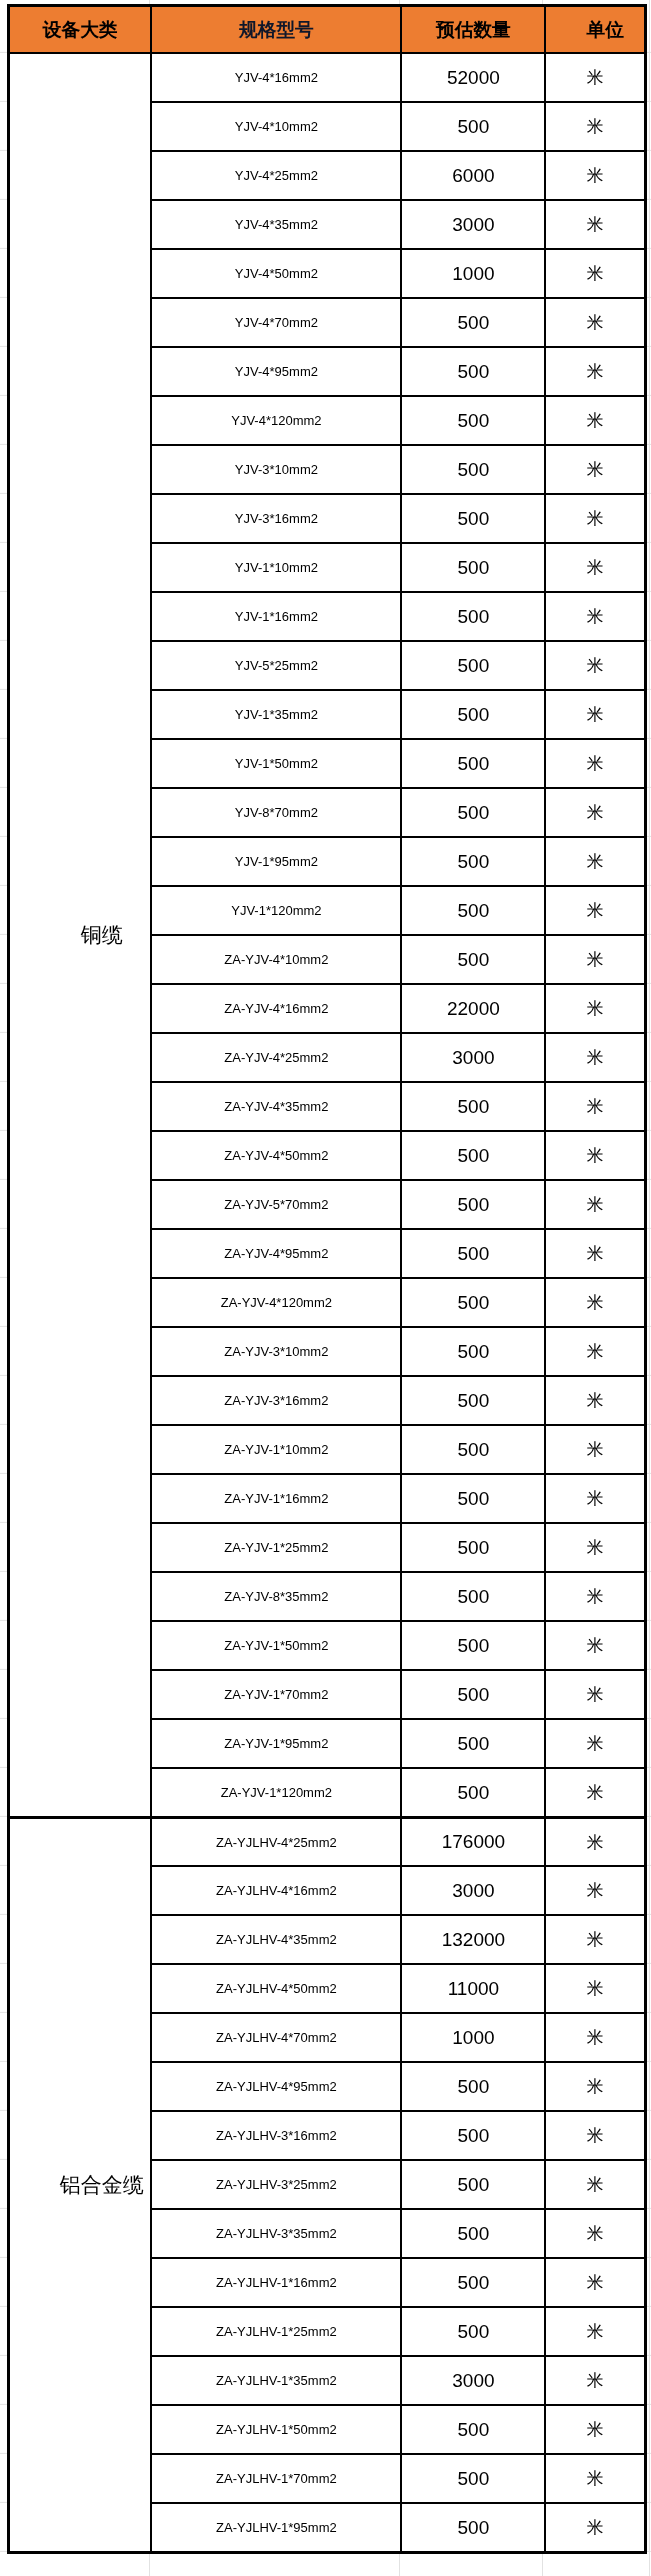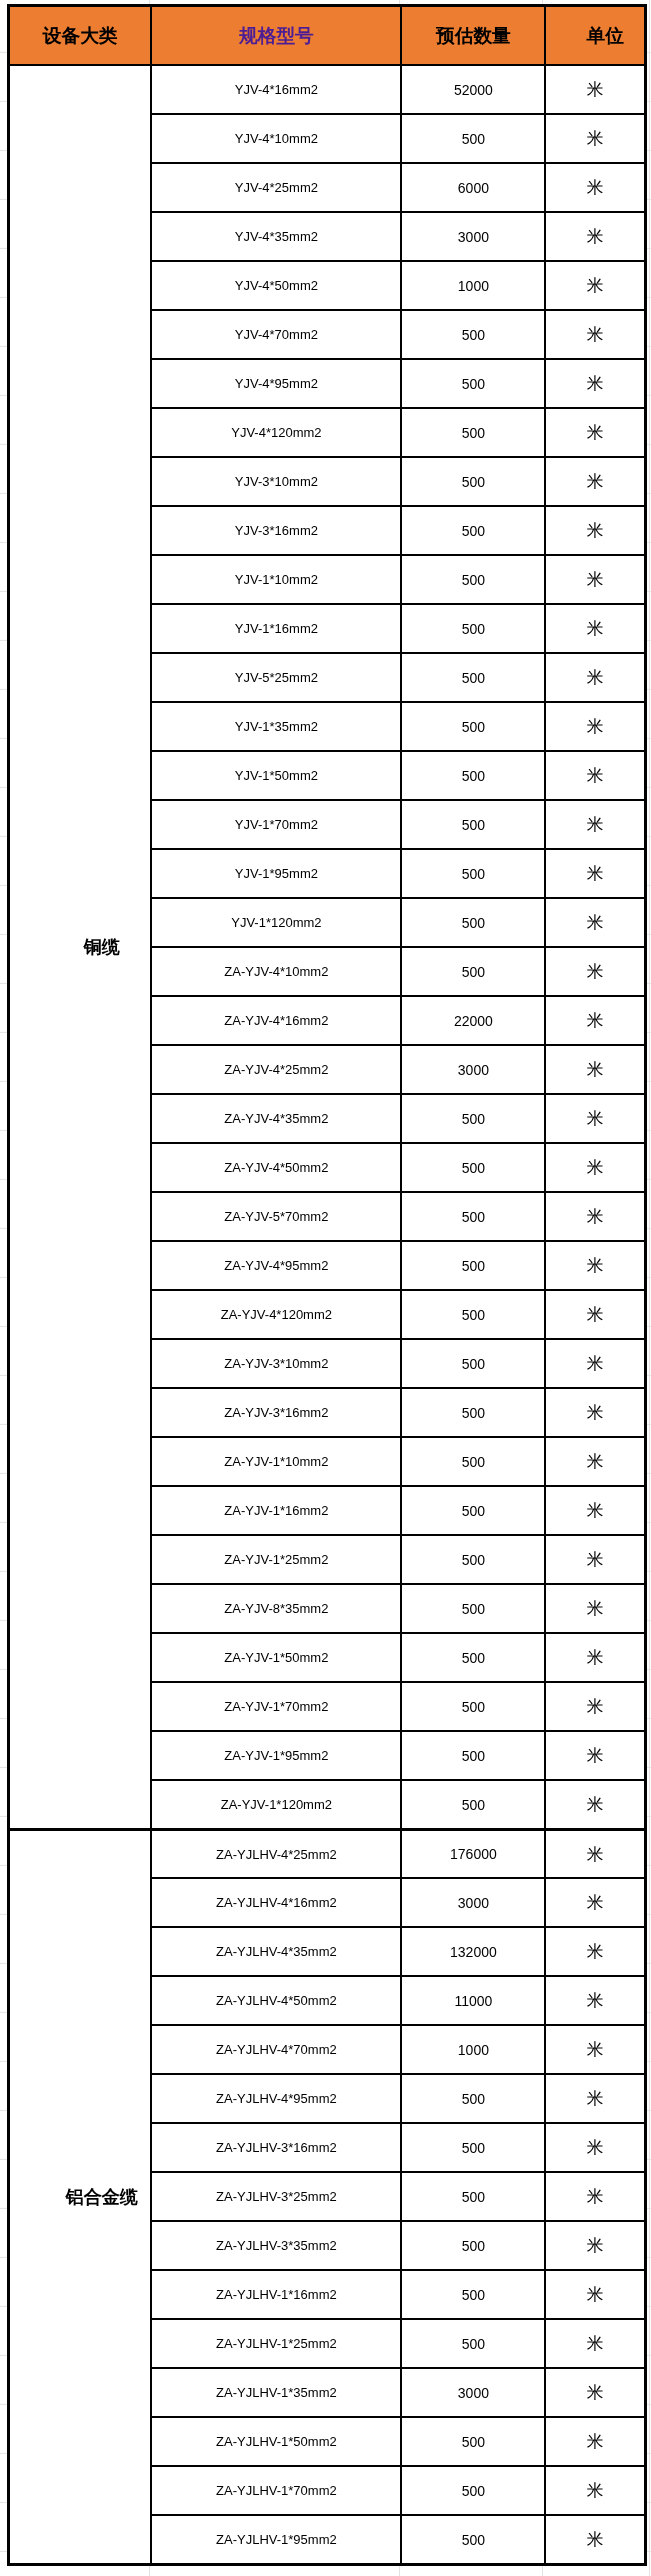--- a/index.html
+++ b/index.html
@@ -34,50 +34,50 @@
     border: 3px solid #000000;
   }
   .sheet-table th, .sheet-table td {
     border: 2px solid #000000;
     text-align: center;
     vertical-align: middle;
     color: #000000;
     overflow: hidden;
     white-space: nowrap;
   }
-  thead tr { height: 60px; }
+  thead tr { height: 48px; }
   tbody tr { height: 49px; }
   th.hdr {
     font-size: 18.7px;
     font-weight: bold;
   }
   td.cat {
-    font-size: 18px;
-    font-weight: bold;
+    font-size: 21px;
+    font-weight: normal;
     padding-left: 43px;
   }
   td.spec { font-size: 13px; }
-  td.qty  { font-size: 14px; }
+  td.qty  { font-size: 19px; }
   td.unit { font-size: 16.7px; }
   tr.sec-top td { border-top-width: 3px; margin-top: 29px; }
 </style>
 </head>
 <body>
 
 <table class="sheet-table">
   <colgroup>
     <col style="width:143px">
     <col style="width:250px">
     <col style="width:144px">
     <col style="width:100px">
   </colgroup>
   <thead>
     <tr>
       <th class="hdr" style="background: rgb(237, 125, 49); color: rgb(0, 0, 0);">设备大类</th>
-      <th class="hdr" style="background: rgb(237, 125, 49); color: #4c1d95;">规格型号</th>
+      <th class="hdr" style="background: rgb(237, 125, 49); color: #0f172a;">规格型号</th>
       <th class="hdr" style="background: rgb(237, 125, 49); color: rgb(0, 0, 0); text-align: center;">预估数量</th>
       <th class="hdr" style="background: rgb(237, 125, 49); color: rgb(0, 0, 0); padding-left: 20px;">单位</th>
     </tr>
   </thead>
   <tbody>
       <tr>
         <td class="cat" rowspan="36">铜缆</td>
         <td class="spec">YJV-4*16mm2</td>
         <td class="qty">52000</td>
         <td class="unit">米</td>
@@ -146,21 +146,21 @@
         <td class="spec">YJV-1*35mm2</td>
         <td class="qty">500</td>
         <td class="unit">米</td>
       </tr>
       <tr>
         <td class="spec">YJV-1*50mm2</td>
         <td class="qty">500</td>
         <td class="unit">米</td>
       </tr>
       <tr>
-        <td class="spec">YJV-1*70mm2</td>
+        <td class="spec">YJV-8*70mm2</td>
         <td class="qty">500</td>
         <td class="unit">米</td>
       </tr>
       <tr>
         <td class="spec">YJV-1*95mm2</td>
         <td class="qty">500</td>
         <td class="unit">米</td>
       </tr>
       <tr>
         <td class="spec">YJV-1*120mm2</td>

